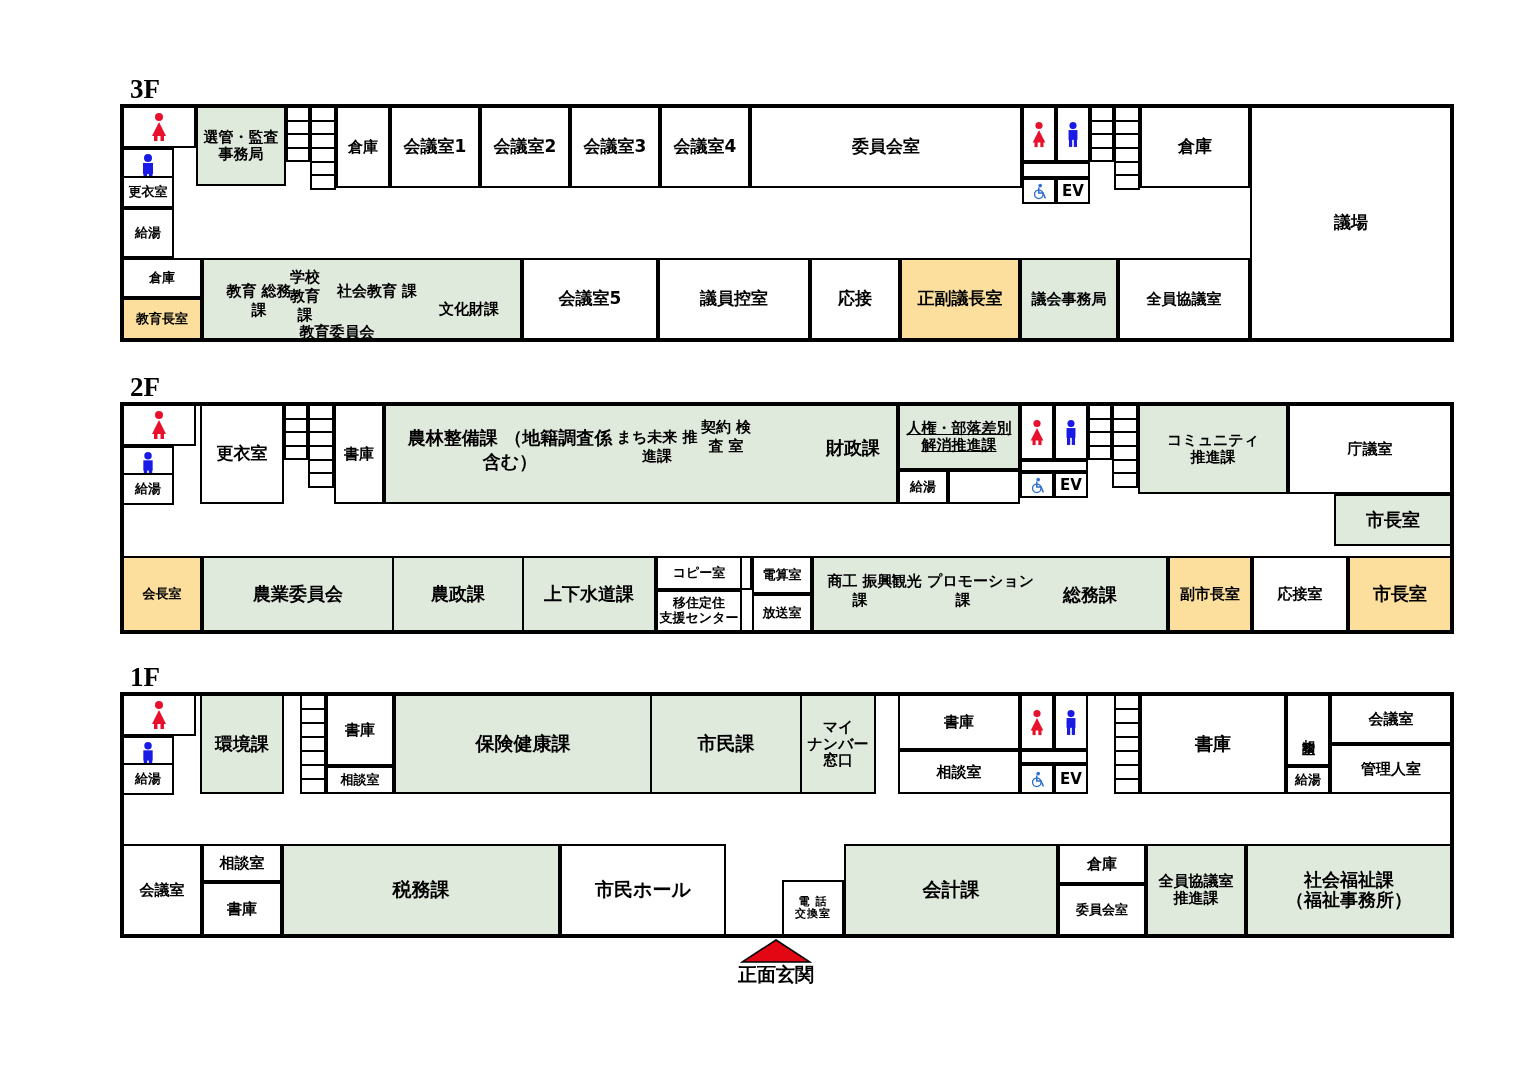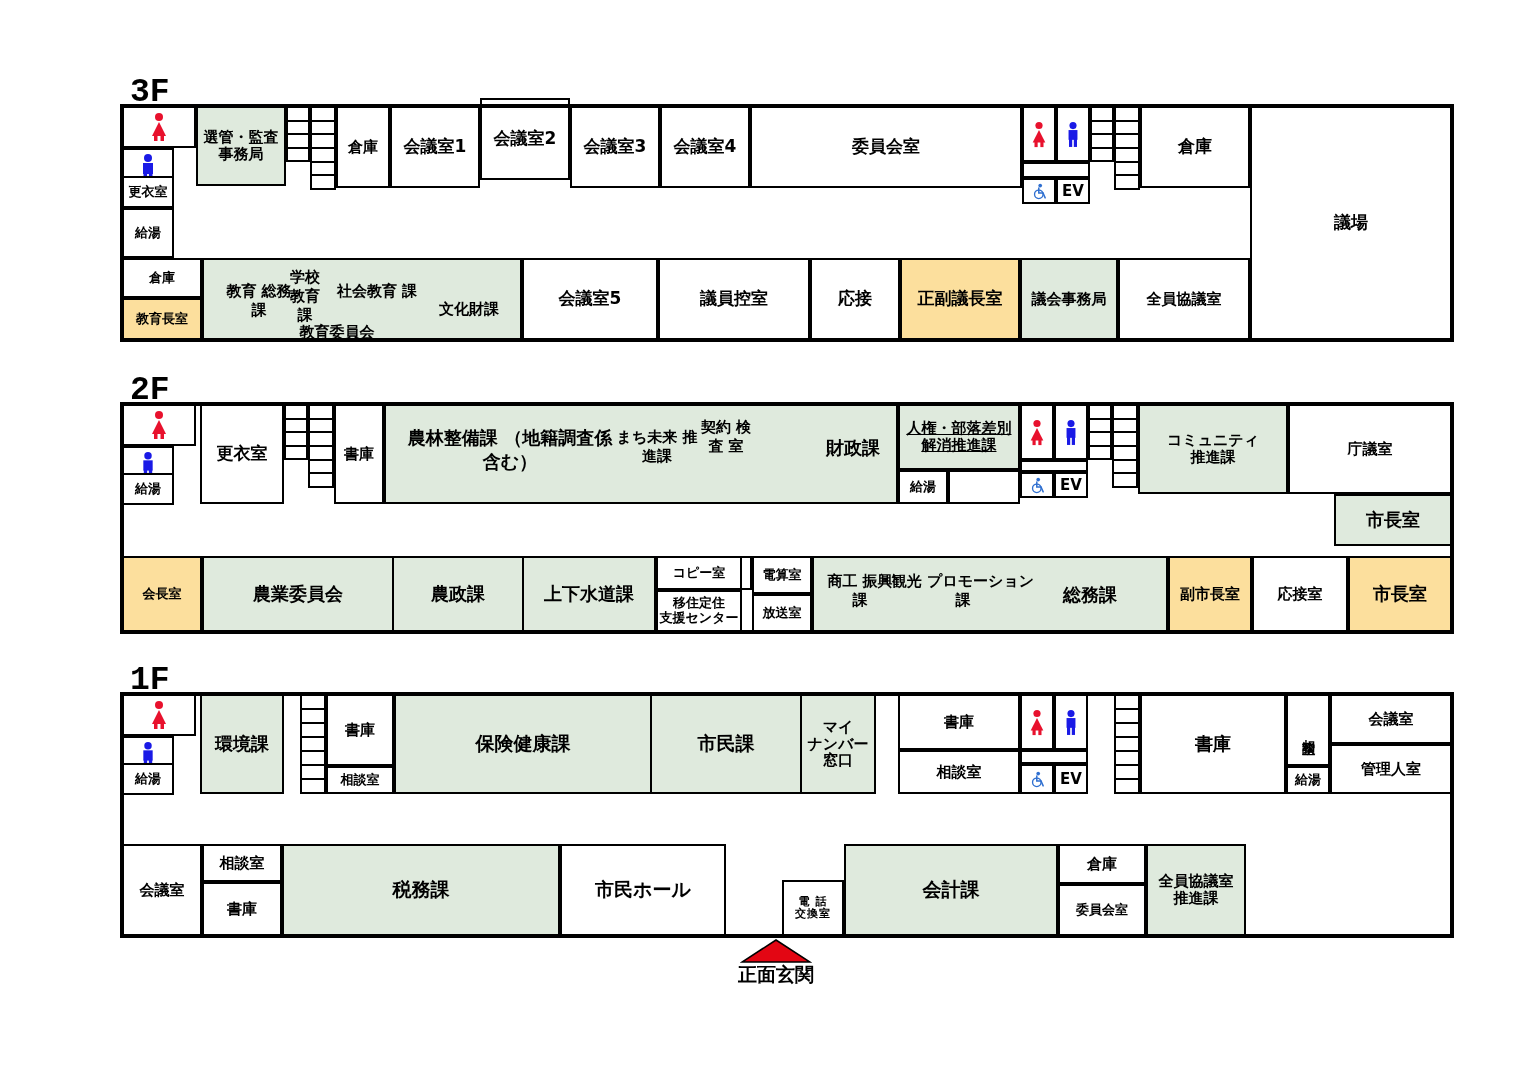--- a/index.html
+++ b/index.html
@@ -8,22 +8,22 @@
     font-family:"DejaVu Sans","Liberation Sans",sans-serif;
     width:1527px;height:1080px;position:relative;overflow:hidden;
     color:#000;
   }
   .stage{position:absolute;left:0;top:0;width:1527px;height:1080px;}
 
   
   .abs{position:absolute;box-sizing:border-box;}
 
   .floor-label{
-    font-weight:bold;font-size:33px;letter-spacing:0px;
-    font-family:Liberation Mono, monospace;
+    font-weight:bold;font-size:27px;letter-spacing:0px;
+    font-family:Liberation Serif, serif;
   }
 
   
   .room{
     position:absolute;box-sizing:border-box;
     border:2px solid #000;
     background:#ffffff;
     display:flex;align-items:center;justify-content:center;
     text-align:center;
     font-weight:bold;
@@ -109,21 +109,21 @@
       <i></i>
       <i></i>
       <i></i>
       <i></i>
       <i></i>
       <i></i>
     </div>
 
   <div class="room sm" style="left:336px;top:106px;width:54px;height:82px;">倉庫</div>
   <div class="room" style="left:390px;top:106px;width:90px;height:82px;">会議室1</div>
-  <div class="room" style="left:480px;top:98px;width:90px;height:82px;">会議室2</div>
+  <div class="room" style="left:480px;top:106px;width:90px;height:82px;">会議室2</div>
   <div class="room" style="left:570px;top:106px;width:90px;height:82px;">会議室3</div>
   <div class="room" style="left:660px;top:106px;width:90px;height:82px;">会議室4</div>
   <div class="room" style="left:750px;top:106px;width:272px;height:82px;">委員会室</div>
 
   <div class="room icon-cell" style="left:1022px;top:106px;width:34px;height:56px;">
     <svg width="18" height="27" viewBox="0 0 20 30">
         <circle cx="10" cy="5" r="4" fill="#e8112d"></circle>
         <polygon points="10,10 3,24 17,24" fill="#e8112d"></polygon>
         <rect x="5" y="23" width="3.5" height="6" fill="#e8112d"></rect>
         <rect x="11.5" y="23" width="3.5" height="6" fill="#e8112d"></rect>
@@ -404,20 +404,22 @@
   <div class="room lg" style="left:560px;top:844px;width:166px;height:92px;">市民ホール</div>
 
   <div class="room xtiny" style="left:782px;top:880px;width:62px;height:56px;">電 話
 交換室</div>
 
   <div class="room green lg" style="left:844px;top:844px;width:214px;height:92px;">会計課</div>
   <div class="room sm" style="left:1058px;top:844px;width:88px;height:40px;">倉庫</div>
   <div class="room tiny" style="left:1058px;top:884px;width:88px;height:52px;">委員会室</div>
   <div class="room green sm" style="left:1146px;top:844px;width:100px;height:92px;">全員協議室
 推進課</div>
+  <div class="room green md" style="left:1246px;top:844px;width:206px;height:92px;">社会福祉課
+（福祉事務所）</div>
 
   <div class="outline" style="left:120px;top:692px;width:1334px;height:246px;"></div>
 
   <svg class="abs" style="left:740px;top:938px;" width="72" height="26" viewBox="0 0 72 26">
     <polygon points="36,2 70,24 2,24" fill="#e30613" stroke="#000" stroke-width="1.5"></polygon>
   </svg>
   <div class="free-label" style="left:700px;top:962px;width:152px;font-size:19px;">正面玄関</div>
 
 </div>
 

